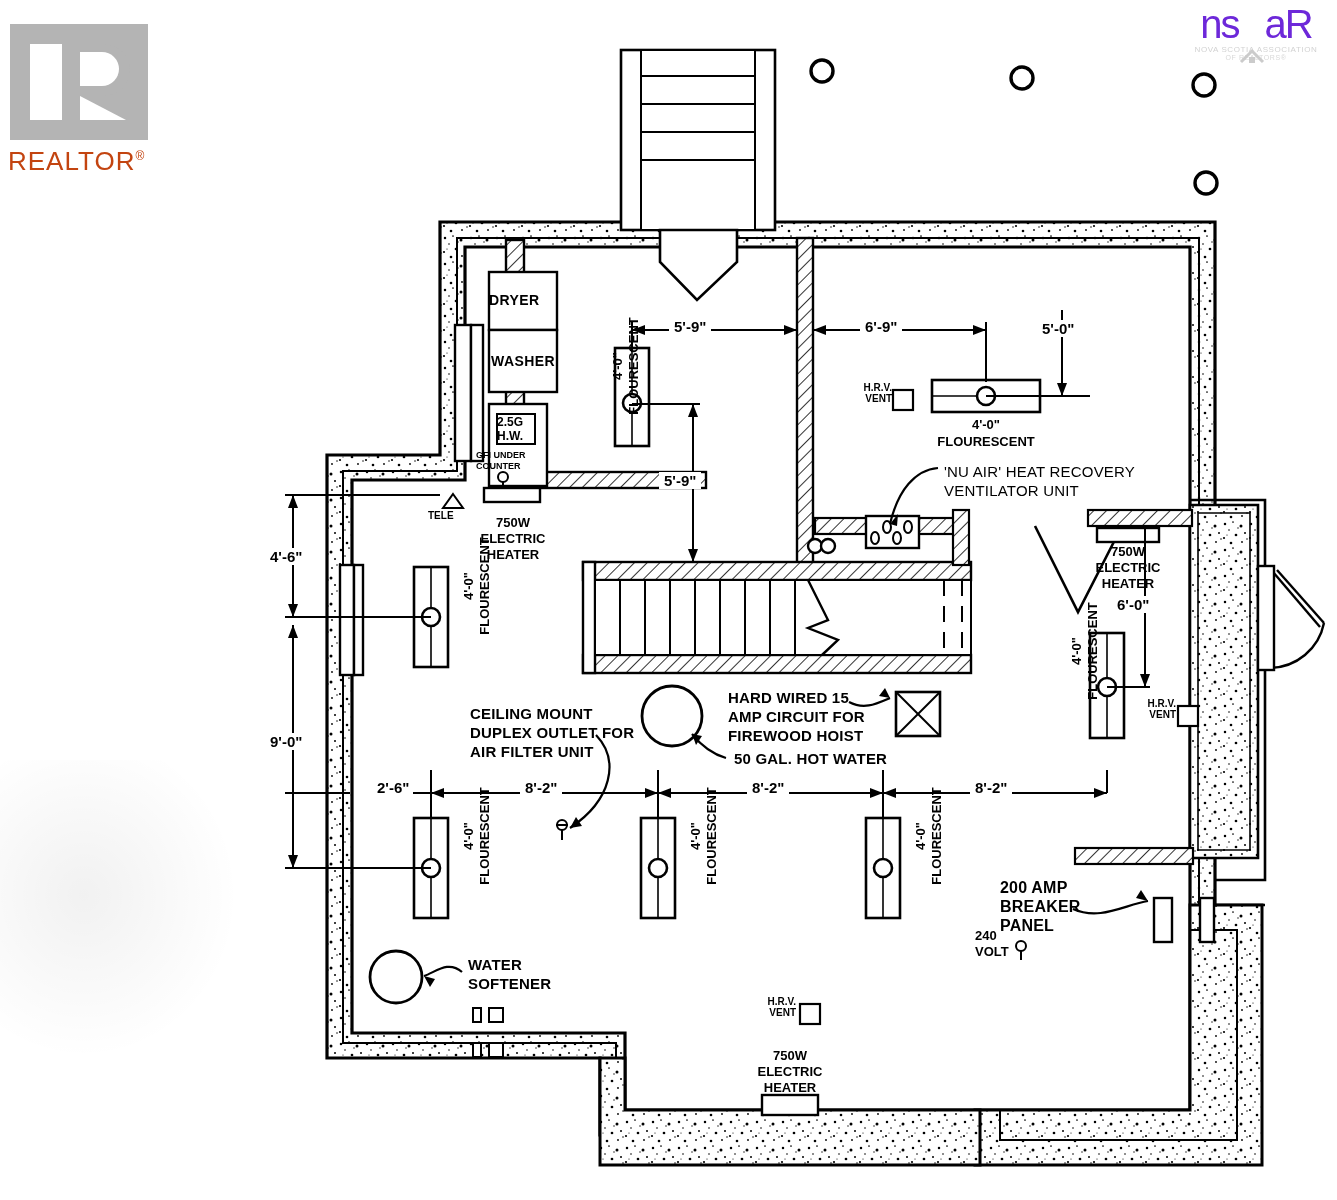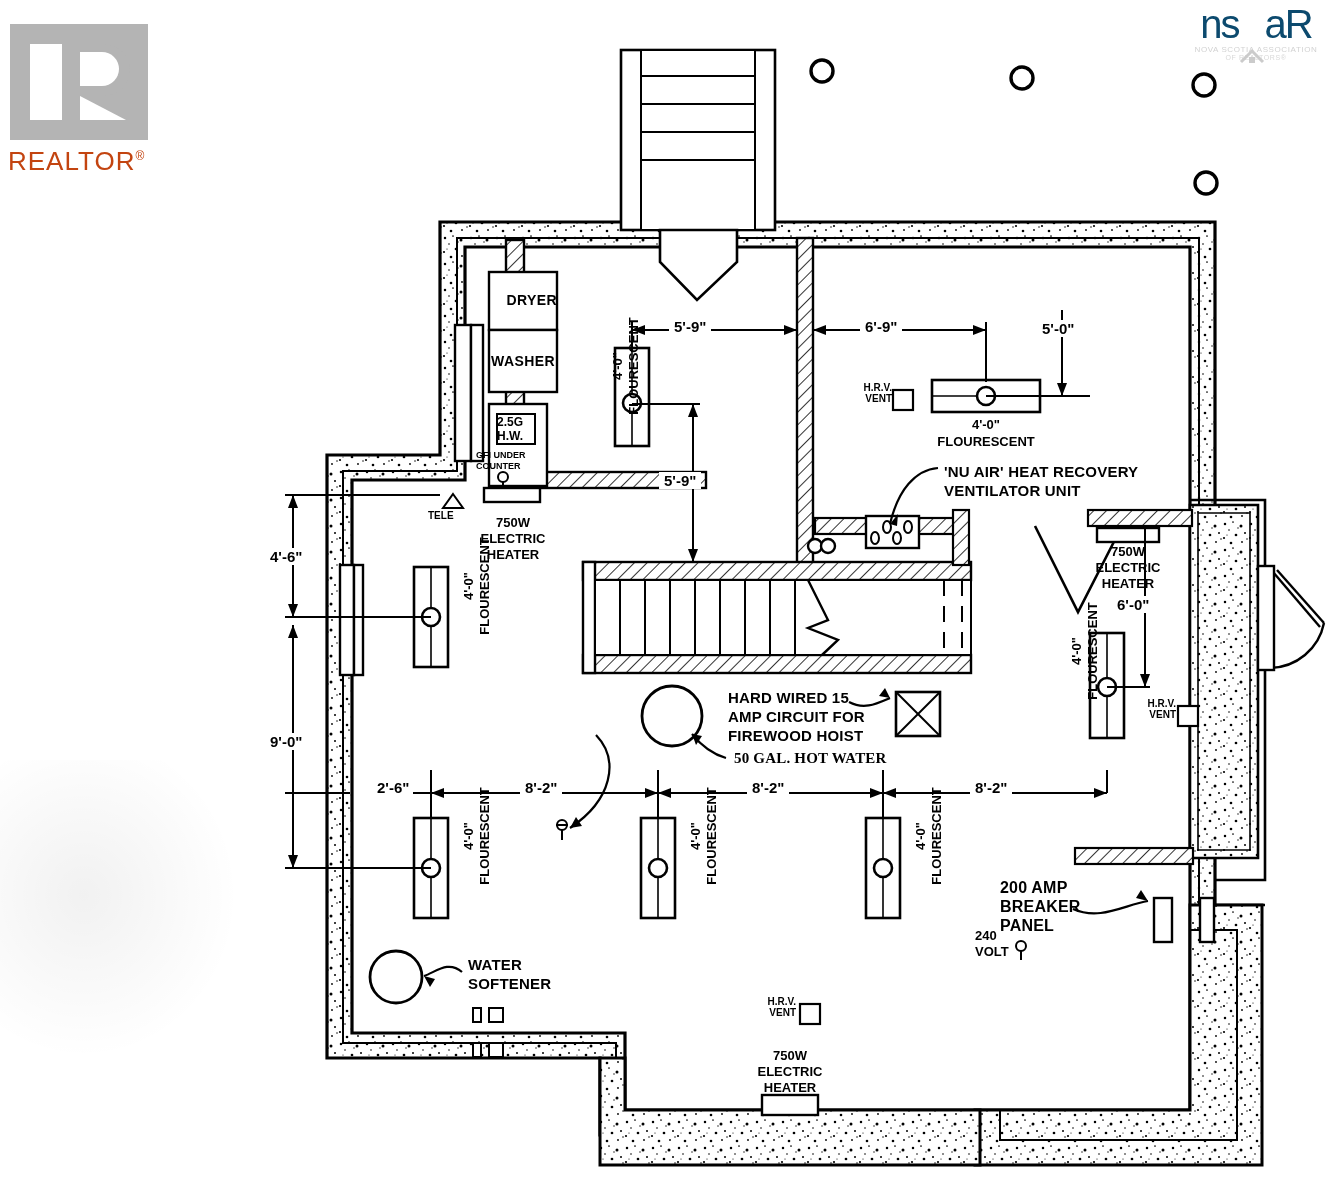--- a/index.html
+++ b/index.html
@@ -17,21 +17,21 @@
     font-family:"Liberation Sans",sans-serif;
     font-size:26px;letter-spacing:1px;color:#c2410c;
     position:absolute;left:0;top:124px;white-space:nowrap;
   }
   #realtor-wm .rsup{font-size:12px;vertical-align:super;}
   #nsar-wm{right:6px;top:4px;width:150px;height:62px;}
   #nsar-wm .ntxt{
     position:absolute;left:0;top:0;width:150px;text-align:center;
     color:#cfcfcf;
   }
-  #nsar-wm .nmain{font-size:40px;letter-spacing:-1px;line-height:40px;color:#0c4a6e;font-weight:400;}
+  #nsar-wm .nmain{font-size:40px;letter-spacing:-1px;line-height:40px;color:#6d28d9;font-weight:400;}
   #nsar-wm .nsub1{font-size:8px;letter-spacing:.6px;color:#d2d2d2;margin-top:1px;}
   #nsar-wm .nsub2{font-size:7px;letter-spacing:.6px;color:#d8d8d8;}
   
   #blotch{left:0;top:760px;width:240px;height:300px;
     background:radial-gradient(ellipse at 35% 45%, rgba(0,0,0,.055), rgba(0,0,0,0) 70%);}
 </style>
 </head>
 <body>
 
 <div id="stage">
@@ -368,21 +368,21 @@
       <path d="M 462,972 C 448,960 436,972 424,976"></path>
       <path d="M 424,976 l 11,3 -5,8 z" fill="#000" stroke="none"></path>
 
       <path d="M 1073,909 C 1100,921 1124,905 1148,901"></path>
       <path d="M 1148,901 l -12,-3 5,-8 z" fill="#000" stroke="none"></path>
     </g>
   </svg>
 
   <div style="position:absolute;left:0;top:0;width:1337px;height:1200px;">
 
-    <div style="position:absolute;left:489px;top:292px;width:68px;text-align:right;font-size:14px;font-weight:bold;letter-spacing:.4px;">DRYER</div>
+    <div style="position:absolute;left:489px;top:292px;width:68px;text-align:left;font-size:14px;font-weight:bold;letter-spacing:.4px;">DRYER</div>
 
     <div style="position:absolute;left:486px;top:353px;width:74px;text-align:center;font-size:14px;font-weight:bold;letter-spacing:.4px;">WASHER</div>
 
     <div style="position:absolute;left:497px;top:415px;width:20px;text-align:center;font-size:12px;font-weight:bold;line-height:14px;">
       <div>2.5G</div>
       <div>H.W.</div>
     </div>
     <div style="position:absolute;left:476px;top:450px;width:84px;text-align:left;font-size:9px;font-weight:bold;line-height:11px;">
       <div>GFI UNDER</div>
       <div>COUNTER</div>
@@ -449,39 +449,44 @@
     <div style="position:absolute;left:844px;top:820px;width:170px;transform:rotate(-90deg);transform-origin:center center;text-align:center;font-size:13px;font-weight:bold;line-height:16px;">
       <span>4'-0"</span><br>
       <span>FLOURESCENT</span>
     </div>
 
     <div style="position:absolute;left:1000px;top:635px;width:170px;transform:rotate(-90deg);transform-origin:center center;text-align:center;font-size:13px;font-weight:bold;line-height:16px;">
       <span>4'-0"</span><br>
       <span>FLOURESCENT</span>
     </div>
 
-    <div style="position:absolute;left:944px;top:462px;font-size:15px;font-weight:bold;line-height:19px;letter-spacing:.2px;">
+    <div style="position:absolute;left:944px;top:462px;font-size:15px;font-weight:normal;line-height:19px;letter-spacing:.2px;">
       <div>'NU AIR' HEAT RECOVERY</div>
       <div>VENTILATOR UNIT</div>
     </div>
 
     <div style="position:absolute;left:1078px;top:544px;width:100px;text-align:center;font-size:13px;font-weight:bold;line-height:16px;">
       <div>750W</div>
       <div>ELECTRIC</div>
       <div>HEATER</div>
     </div>
 
+    <div style="position:absolute;left:470px;top:704px;font-size:15px;font-weight:bold;line-height:19px;letter-spacing:.2px;">
+      <div>CEILING MOUNT</div>
+      <div>DUPLEX OUTLET FOR</div>
+      <div>AIR FILTER UNIT</div>
+    </div>
 
     <div style="position:absolute;left:728px;top:688px;font-size:15px;font-weight:bold;line-height:19px;letter-spacing:.2px;">
       <div>HARD WIRED 15</div>
       <div>AMP CIRCUIT FOR</div>
       <div>FIREWOOD HOIST</div>
     </div>
 
-    <div style="position:absolute;left:734px;top:750px;font-size:15px;font-weight:bold;letter-spacing:.2px;font-family:Liberation Serif, serif;">50 GAL. HOT WATER</div>
+    <div style="position:absolute;left:734px;top:750px;font-size:15px;font-weight:bold;letter-spacing:.2px;">50 GAL. HOT WATER</div>
 
     <div style="position:absolute;left:468px;top:955px;font-size:15px;font-weight:bold;line-height:19px;letter-spacing:.2px;">
       <div>WATER</div>
       <div>SOFTENER</div>
     </div>
 
     <div style="position:absolute;left:1000px;top:878px;font-size:16px;font-weight:bold;line-height:19px;letter-spacing:.2px;">
       <div>200 AMP</div>
       <div>BREAKER</div>
       <div>PANEL</div>

